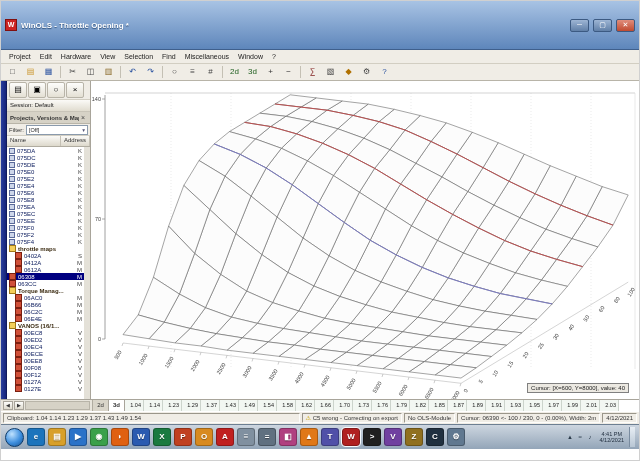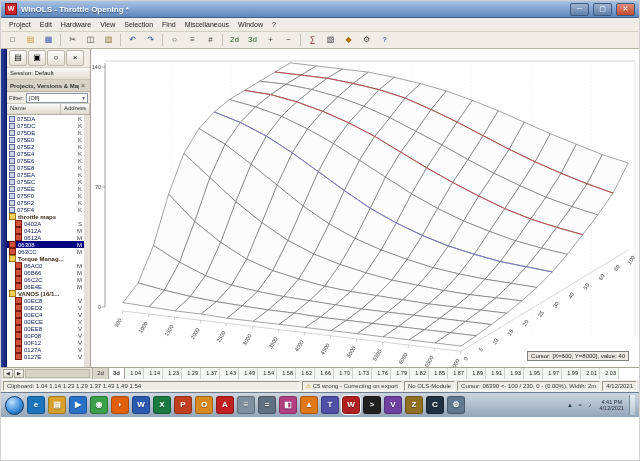--- a/index.html
+++ b/index.html
@@ -1,19 +1,19 @@
 <!DOCTYPE html>
 <html><head>
 <meta charset="utf-8">
 <style>
   html,body{margin:0;padding:0;background:#fff;}
   .screen{position:relative;width:640px;height:461px;overflow:hidden;background:#fff;
           font-family:"Liberation Sans",sans-serif;border:1px solid #d0d0d0;box-sizing:border-box;}
   
-  .titlebar{height:16px;display:flex;align-items:center;padding:0 4px;gap:4px;
+  .titlebar{height:16px;display:flex;align-items:center;padding:16px 4px;gap:4px;
             background:linear-gradient(#a8c3e4,#5e86bb);border-bottom:1px solid #3f5f8c;}
   .app-ic{width:10px;height:10px;background:#c22;border:1px solid #801010;color:#fff;
           font-size:7px;line-height:10px;text-align:center;font-weight:bold;}
   .title-text{font-size:8px;color:#fff;font-weight:bold;text-shadow:0 1px 1px #2a4a74;flex:1;
               white-space:nowrap;overflow:hidden;}
   .winbtn{width:17px;height:11px;font-size:7px;line-height:10px;text-align:center;color:#fff;
           background:linear-gradient(#9db5d4,#6180a8);border:1px solid #3c5a82;border-radius:2px;}
   .winbtn.close{background:linear-gradient(#e08d7c,#c04a30);}
   
   .menubar{height:13px;background:#f0ede6;border-bottom:1px solid #d2cec2;display:flex;

